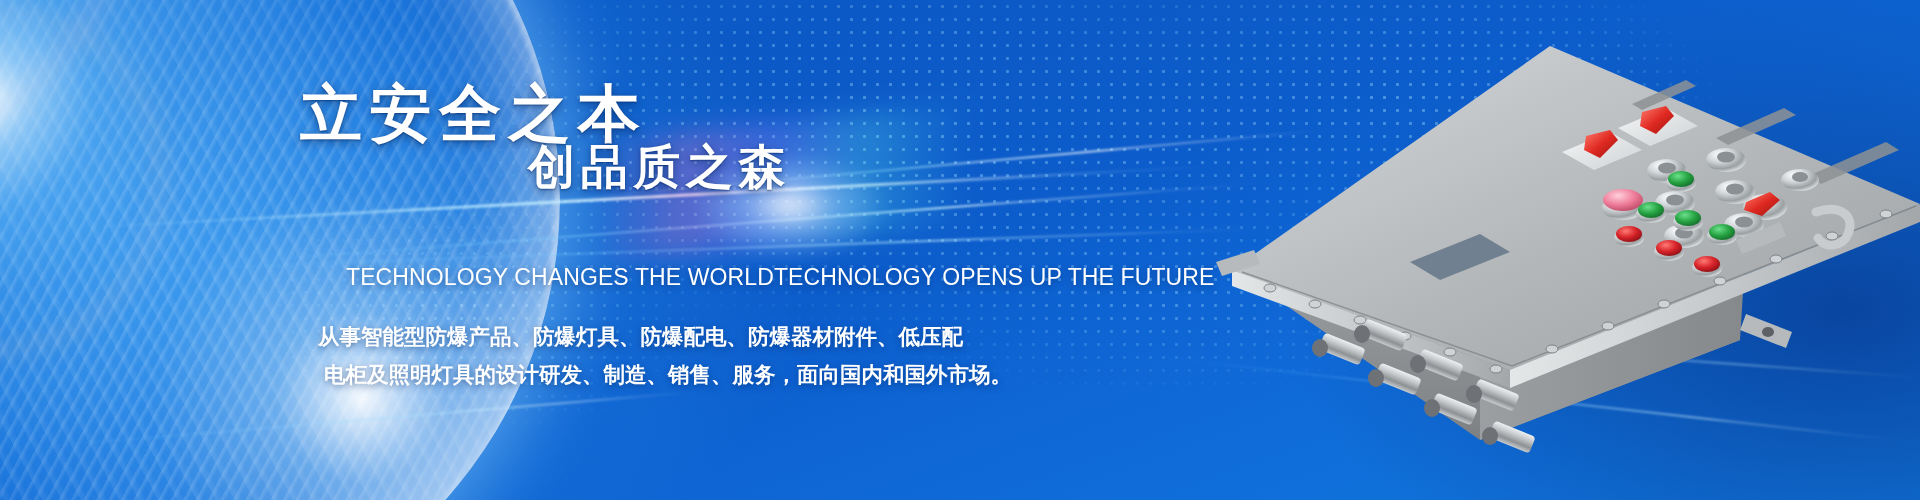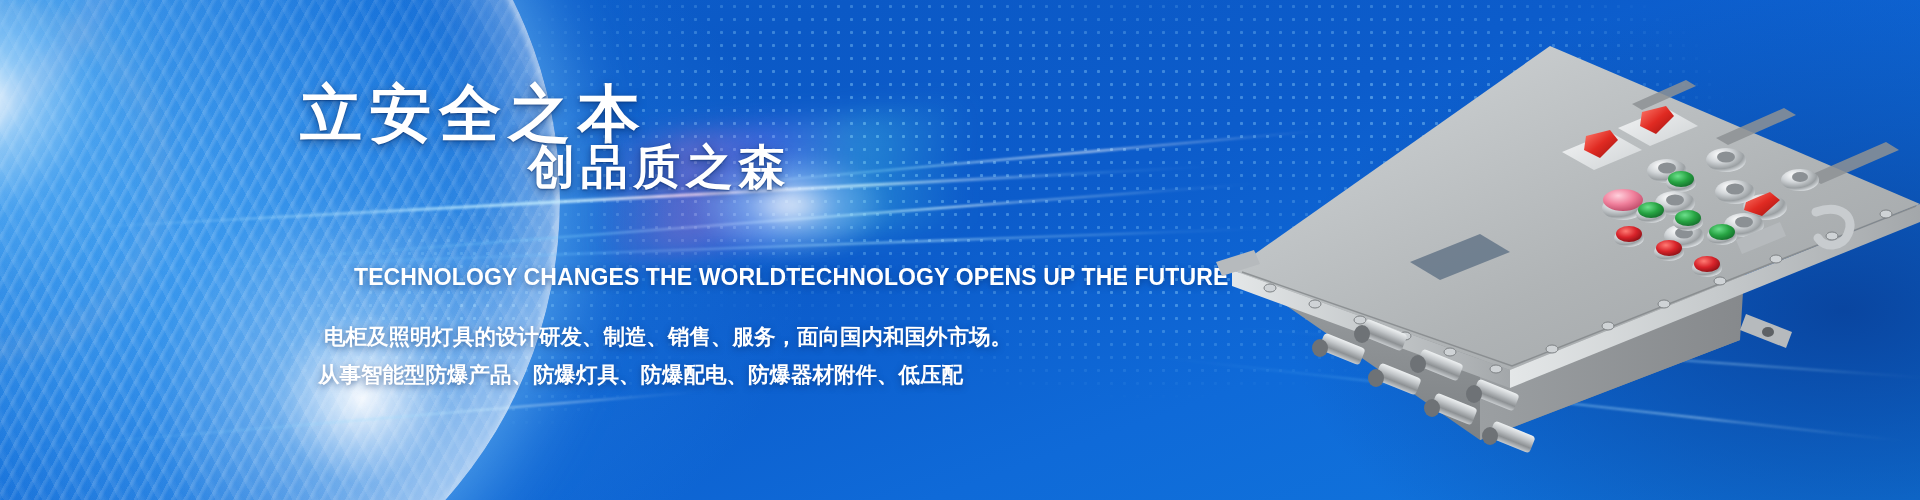--- a/index.html
+++ b/index.html
@@ -102,22 +102,22 @@
 
   .headline{
     position:absolute;color:#fff;font-weight:700;
     letter-spacing:.12em;white-space:nowrap;
     text-shadow:0 3px 10px rgba(4,40,100,.55), 0 1px 2px rgba(4,40,100,.6);
   }
   .headline-1{left:300px;top:72px;font-size:62px;}
   .headline-2{left:528px;top:136px;font-size:47px;}
 
   .subtitle{
-    position:absolute;left:354px;top:264px;
-    color:#ffffff;font-size:23px;font-weight:700;letter-spacing:.005em;
+    position:absolute;left:346px;top:264px;
+    color:#ffffff;font-size:23px;font-weight:400;letter-spacing:.005em;
     white-space:nowrap;
     text-shadow:0 2px 6px rgba(4,40,100,.5);
   }
 
   .body-copy{
     position:absolute;left:318px;top:318px;width:780px;
     color:#ffffff;font-size:21.5px;font-weight:700;line-height:38px;
     text-shadow:0 2px 6px rgba(4,40,100,.5);
   }
   .body-line{white-space:nowrap;}
@@ -153,22 +153,22 @@
     <div class="streak s7"></div>
     <div class="chroma"></div>
     <div class="glowball"></div>
   </div>
 
   <div class="copy">
     <div class="headline headline-1">立安全之本</div>
     <div class="headline headline-2">创品质之森</div>
     <div class="subtitle">TECHNOLOGY CHANGES THE WORLDTECHNOLOGY OPENS UP THE FUTURE</div>
     <div class="body-copy">
+      <div class="body-line l1">从事智能型防爆产品、防爆灯具、防爆配电、防爆器材附件、低压配</div>
       <div class="body-line l2">电柜及照明灯具的设计研发、制造、销售、服务，面向国内和国外市场。</div>
-      <div class="body-line l1">从事智能型防爆产品、防爆灯具、防爆配电、防爆器材附件、低压配</div>
     </div>
   </div>
 
   <div class="product">
     <svg width="740" height="420" viewBox="0 0 740 420" xmlns="http://www.w3.org/2000/svg" aria-hidden="true">
       <defs>
         <linearGradient id="topFace" x1="0" y1="0" x2="1" y2="1">
           <stop offset="0%" stop-color="#d6d9da"></stop>
           <stop offset="28%" stop-color="#c3c7c9"></stop>
           <stop offset="60%" stop-color="#b0b4b6"></stop>

